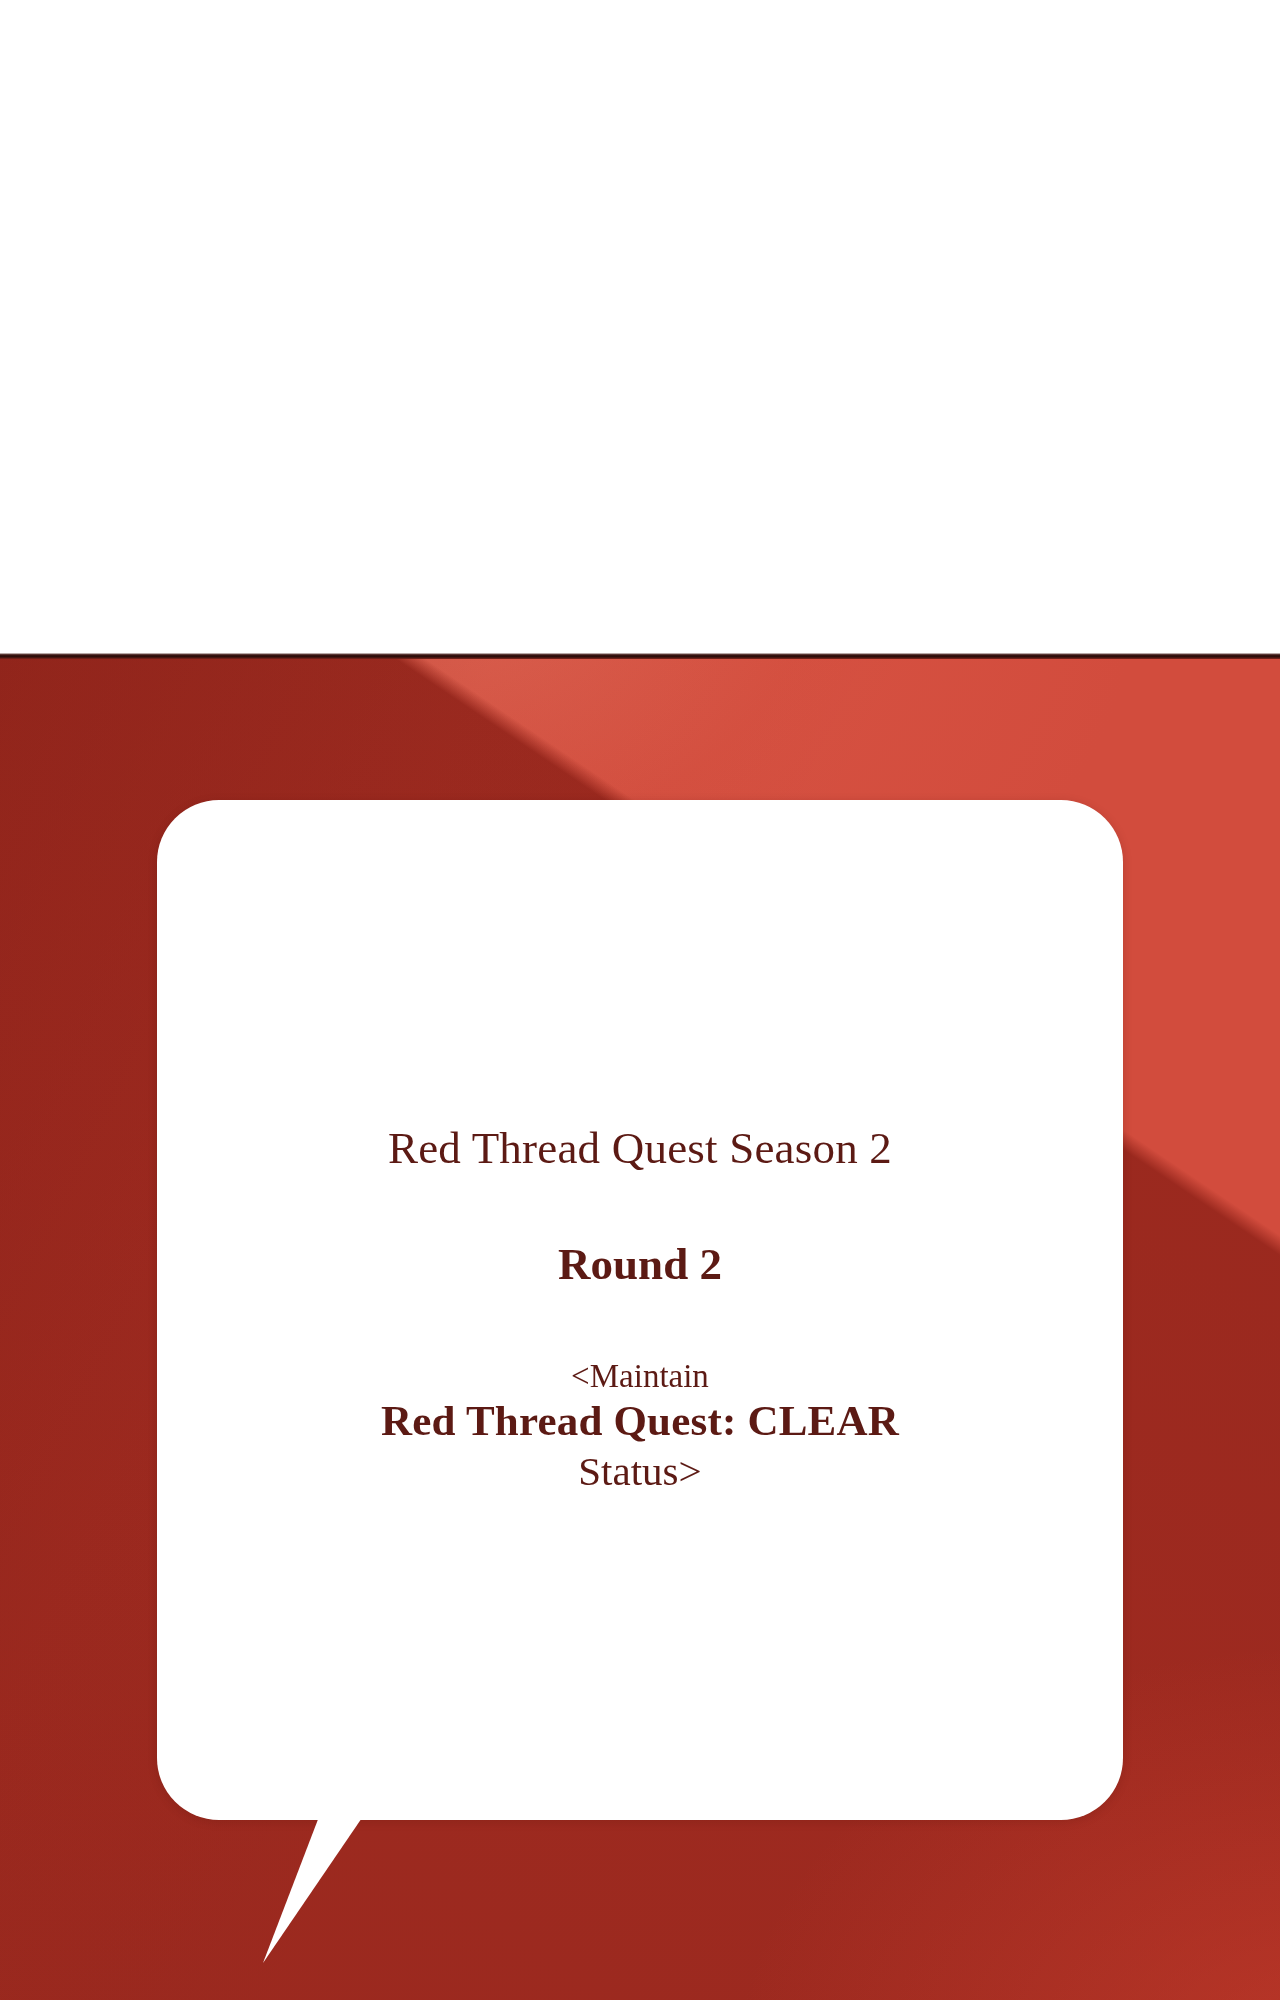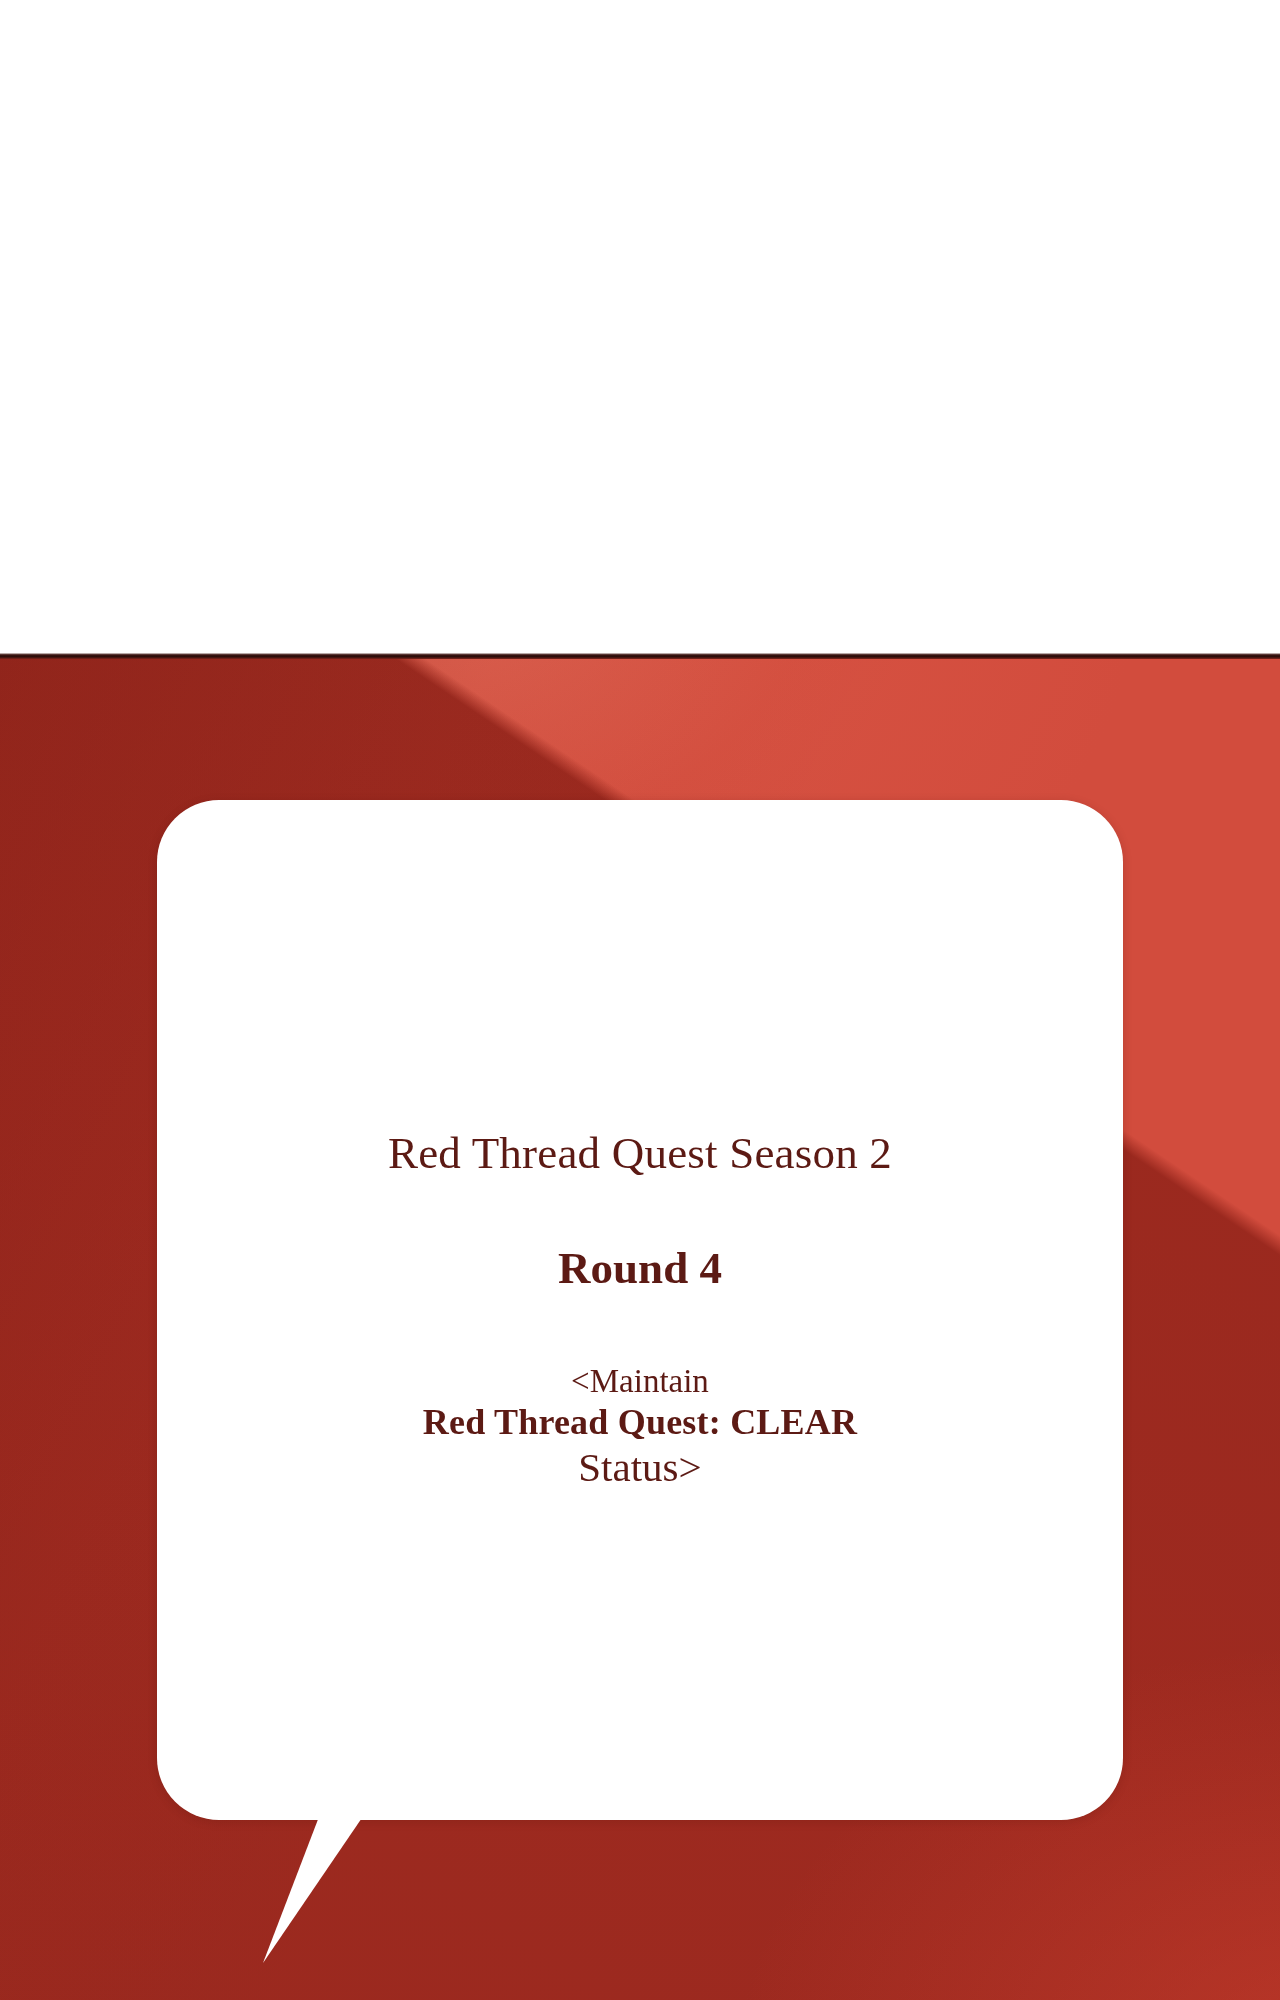--- a/index.html
+++ b/index.html
@@ -160,21 +160,21 @@
 
   .block-status {
     margin-top: 68px;
     line-height: 1.18;
   }
   .line-open {
     font-size: 33px;
     font-weight: 400;
   }
   .line-clear {
-    font-size: 36px;
+    font-size: 43px;
     font-weight: 700;
     letter-spacing: 0.2px;
   }
   .line-close {
     font-size: 41px;
     font-weight: 400;
   }
 </style>
 </head>
 <body>
@@ -198,21 +198,21 @@
       <div class="bubble-tail">
         <svg width="180" height="190" viewBox="0 0 180 190" xmlns="http://www.w3.org/2000/svg">
           <polygon points="130,0 178,12 58,188" fill="#ffffff"></polygon>
         </svg>
       </div>
 
       <div class="bubble-text">
 
         <div class="line-title">Red Thread Quest Season 2</div>
 
-        <div class="line-round">Round 4</div>
+        <div class="line-round">Round 2</div>
 
         <div class="block-status">
           <div class="line-open">&lt;Maintain</div>
           <div class="line-clear">Red Thread Quest: CLEAR</div>
           <div class="line-close">Status&gt;</div>
         </div>
 
       </div>
     </div>
   </div>

